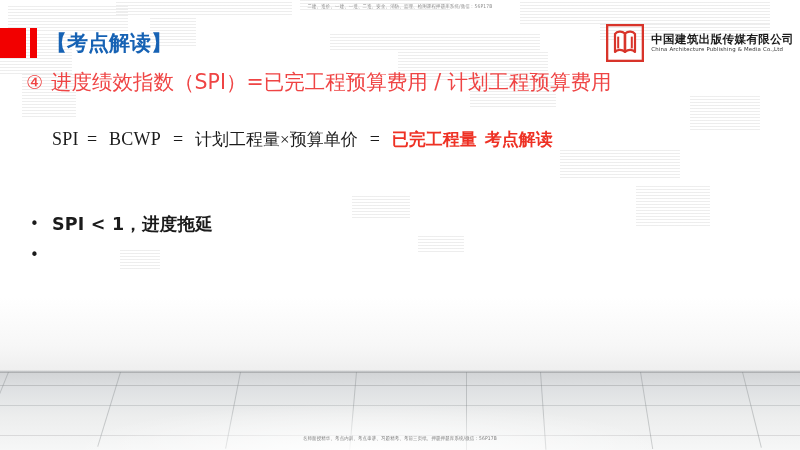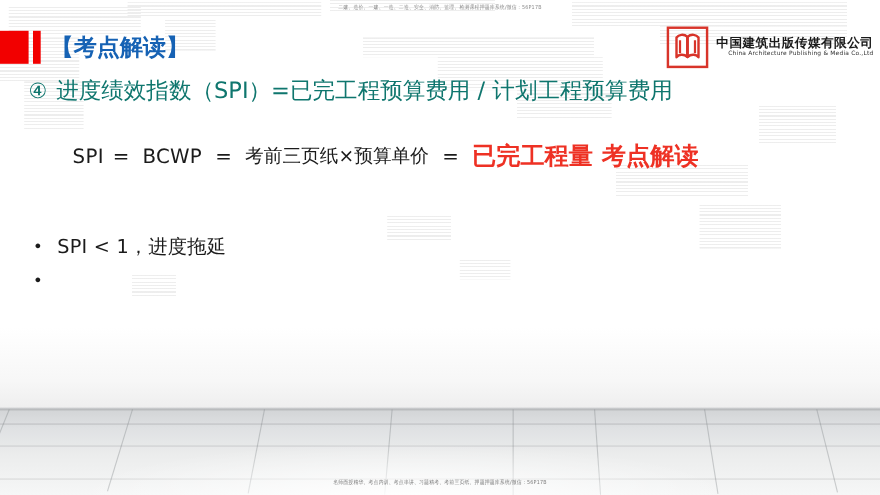--- a/index.html
+++ b/index.html
@@ -155,21 +155,20 @@
     width: 38px;
     height: 38px;
     position: relative;
     flex: none;
   }
   .logo-text {
     display: flex;
     flex-direction: column;
     justify-content: center;
     line-height: 1.02;
-    text-align: right;
   }
   .logo-cn {
     font-size: 11.5px;
     font-weight: bold;
     color: #1a1a1a;
     letter-spacing: 0.4px;
     white-space: nowrap;
   }
   .logo-en {
     font-size: 5.4px;
@@ -187,39 +186,40 @@
     margin-top: 2px;
     font-family: "DejaVu Serif", "Liberation Serif", serif;
   }
 
   
   .heading {
     position: absolute;
     left: 26px;
     top: 68px;
     font-size: 20.5px;
-    color: #0f766e;
+    color: #ef4444;
     white-space: nowrap;
     letter-spacing: 0px;
   }
   .heading .num {
     font-size: 19px;
     margin-right: 8px;
   }
 
   
   .formula {
     position: absolute;
-    left: 66px;
+    left: 52px;
     top: 128px;
     display: flex;
     align-items: center;
     font-size: 17px;
     color: #1b1b1b;
     white-space: nowrap;
+    font-family: Liberation Serif, serif;
   }
   .formula .lhs {
     font-size: 18px;
     letter-spacing: 0.3px;
   }
   .formula .eq {
     margin: 0 8px;
     font-size: 18px;
   }
   .frac {
@@ -235,21 +235,21 @@
     white-space: nowrap;
   }
   .frac .bar {
     width: 100%;
     height: 1.6px;
     background: #1b1b1b;
     margin: 2px 0;
   }
   .frac.latin { font-size: 18px; letter-spacing: 0.2px; }
   .frac.cn    { font-size: 17px; }
-  .frac.red   { font-size: 22px; color: #ee3124; font-weight: bold; }
+  .frac.red   { font-size: 17px; color: #ee3124; font-weight: bold; }
   .frac.red .bar { background: #ee3124; height: 1.8px; }
 
   
   .bullets {
     position: absolute;
     left: 30px;
     top: 212px;
   }
   .bullet-row {
     display: flex;
@@ -260,21 +260,21 @@
     white-space: nowrap;
   }
   .bullet-dot {
     width: 22px;
     flex: none;
     text-align: left;
     font-size: 15px;
     color: #1b1b1b;
     transform: translateY(-1px);
   }
-  .bullet-text { letter-spacing: 0.2px; }
+  .bullet-text { letter-spacing: 0.2px; font-weight: bold; }
 </style>
 </head>
 <body>
 
 <div id="slide">
 
   <div class="wall"></div>
 
   <div class="worldmap">
     <div class="band" style="left:8px;  top:6px;   width:120px; height:26px;"></div>
@@ -330,21 +330,21 @@
     <span class="eq">=</span>
 
     <span class="frac latin">
       <span class="num">BCWP</span>
       <span class="bar"></span>
     </span>
 
     <span class="eq">=</span>
 
     <span class="frac cn">
-      <span class="num">考前三页纸×预算单价</span>
+      <span class="num">计划工程量×预算单价</span>
       <span class="bar"></span>
     </span>
 
     <span class="eq">=</span>
 
     <span class="frac red">
       <span class="num">已完工程量</span>
       <span class="bar"></span>
       <span class="den">考点解读</span>
     </span>

